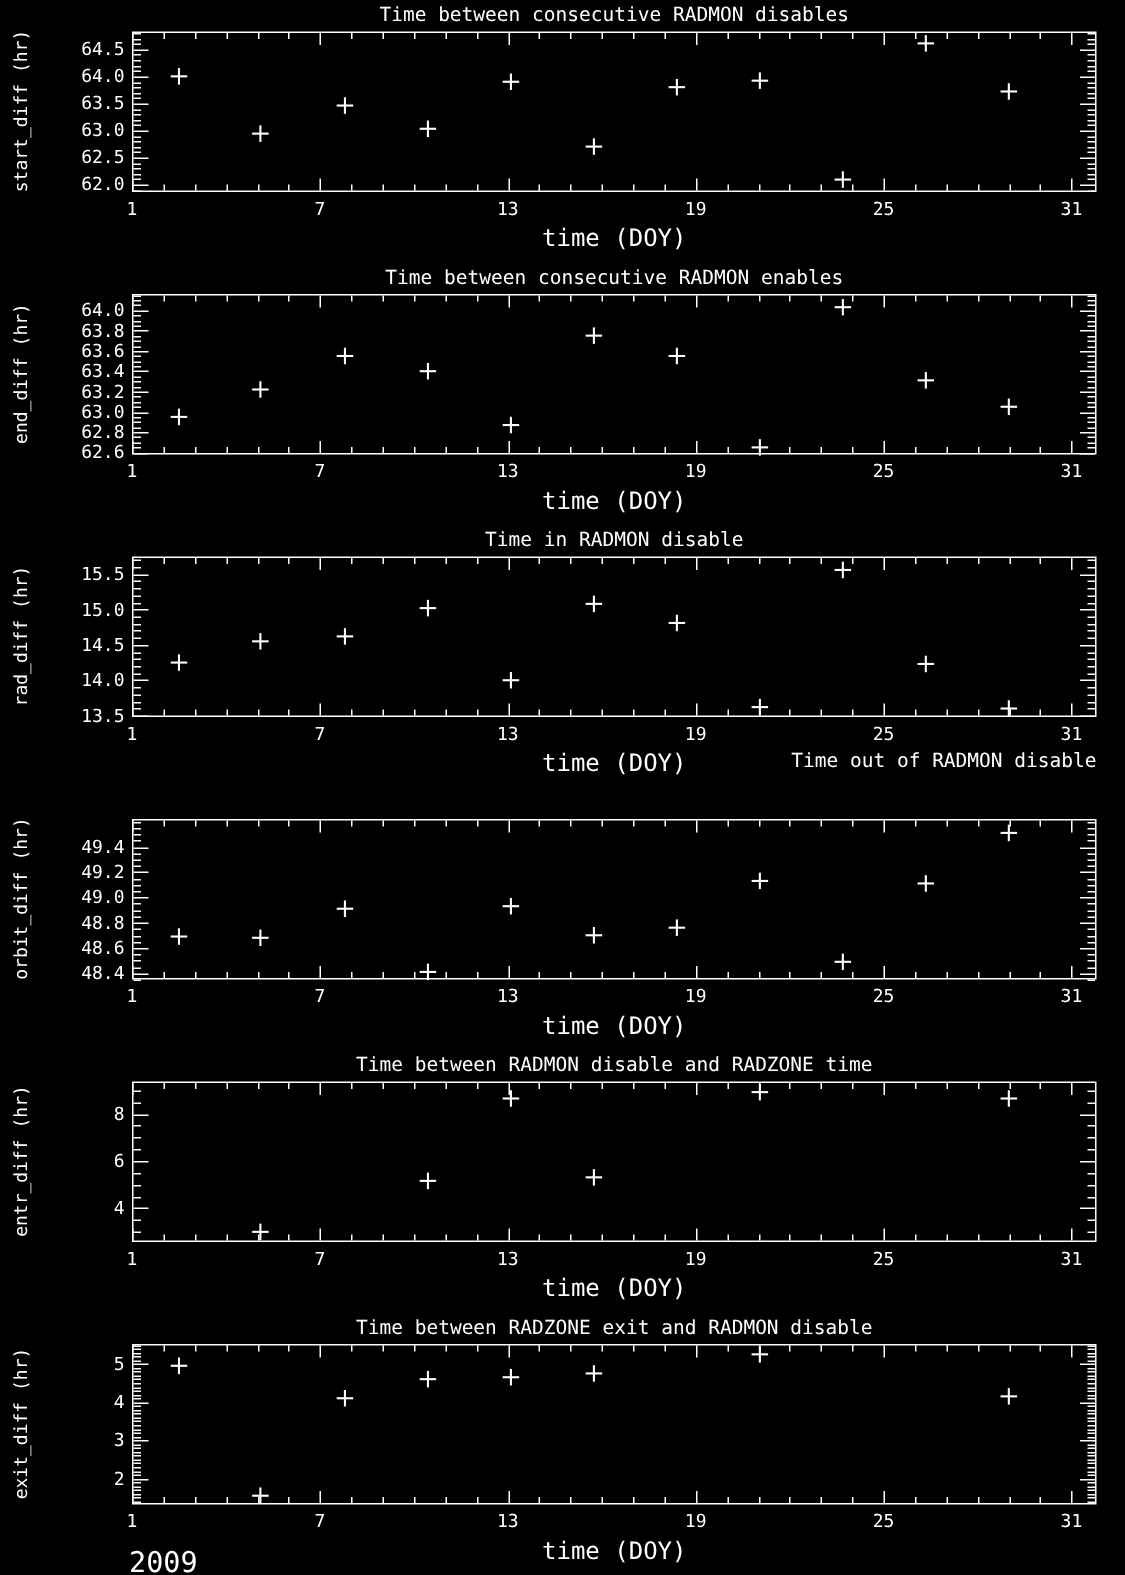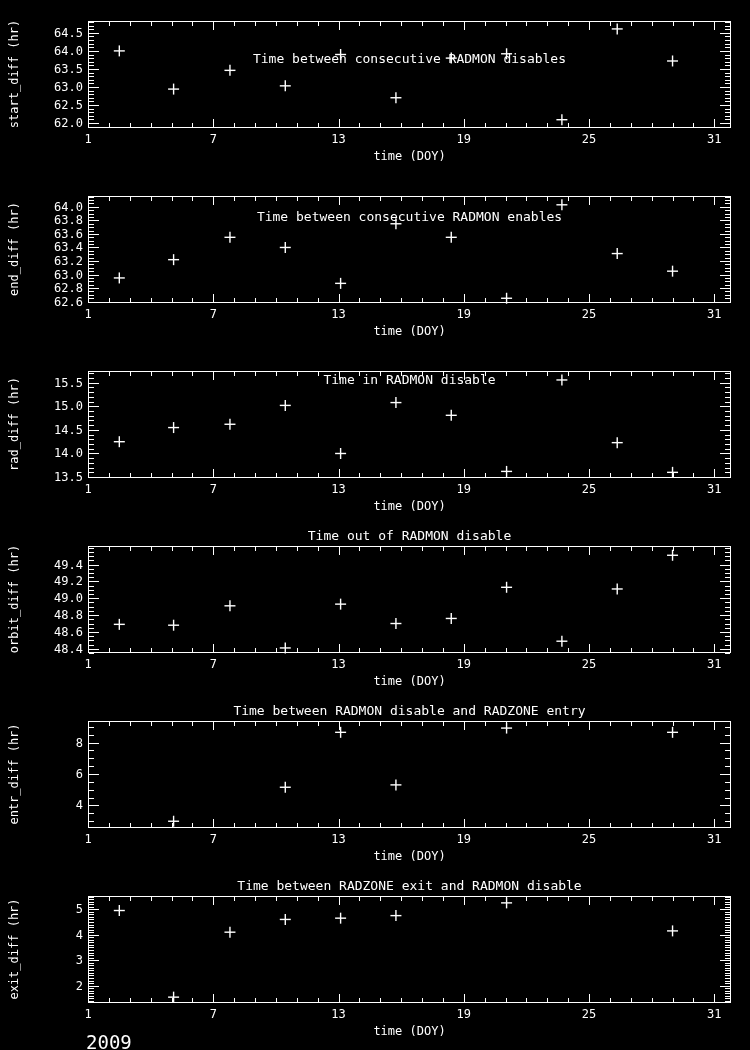--- a/index.html
+++ b/index.html
@@ -16,21 +16,21 @@
     text-align:center;
     color:#fff;
     font-size:13px;
     white-space:nowrap;
   }
   .x-label{
     position:absolute;
     left:88px;width:643px;
     text-align:center;
     color:#fff;
-    font-size:12px;
+    font-size:16px;
     white-space:nowrap;
   }
   .y-label{
     position:absolute;
     color:#fff;
     font-size:12px;
     white-space:nowrap;
     transform:rotate(-90deg);
     transform-origin:center center;
   }
@@ -1077,33 +1077,33 @@
           <line x1="501.0762987012987" y1="902.8785714285714" x2="512.0762987012987" y2="902.8785714285714"></line>
           <line x1="506.5762987012987" y1="897.3785714285714" x2="506.5762987012987" y2="908.3785714285714"></line>
         </g>
         <g stroke="#ffffff" stroke-width="1.4">
           <line x1="667.0454545454545" y1="930.9023809523809" x2="678.0454545454545" y2="930.9023809523809"></line>
           <line x1="672.5454545454545" y1="925.4023809523809" x2="672.5454545454545" y2="936.4023809523809"></line>
         </g>
       </g>
     </svg>
   <div id="panels">
-      <div class="panel-title" style="top: 3px; margin-top: 48px;">Time between consecutive RADMON disables</div>
+      <div class="panel-title" style="top: 3px;">Time between consecutive RADMON disables</div>
       <div class="x-label" style="top: 149px;">time (DOY)</div>
       <div class="y-label" style="left: -46px; top: 66.5px; width: 120px; text-align: center;">start_diff (hr)</div>
-      <div class="panel-title" style="top: 178px; margin-top: 31px;">Time between consecutive RADMON enables</div>
+      <div class="panel-title" style="top: 178px;">Time between consecutive RADMON enables</div>
       <div class="x-label" style="top: 324px;">time (DOY)</div>
       <div class="y-label" style="left: -46px; top: 241.5px; width: 120px; text-align: center;">end_diff (hr)</div>
-      <div class="panel-title" style="top: 372px;">Time in RADMON disable</div>
+      <div class="panel-title" style="top: 353px;">Time in RADMON disable</div>
       <div class="x-label" style="top: 499px;">time (DOY)</div>
       <div class="y-label" style="left: -46px; top: 416.5px; width: 120px; text-align: center;">rad_diff (hr)</div>
-      <div class="panel-title" style="top: 528px;">Time out of RADMON disable</div>
+      <div class="panel-title" style="top: 500px; text-align: right;">Time out of RADMON disable</div>
       <div class="x-label" style="top: 674px;">time (DOY)</div>
       <div class="y-label" style="left: -46px; top: 591.5px; width: 120px; text-align: center;">orbit_diff (hr)</div>
-      <div class="panel-title" style="top: 703px;">Time between RADMON disable and RADZONE entry</div>
+      <div class="panel-title" style="top: 703px;">Time between RADMON disable and RADZONE time</div>
       <div class="x-label" style="top: 849px;">time (DOY)</div>
       <div class="y-label" style="left: -46px; top: 766.5px; width: 120px; text-align: center;">entr_diff (hr)</div>
       <div class="panel-title" style="top: 878px;">Time between RADZONE exit and RADMON disable</div>
       <div class="x-label" style="top: 1024px;">time (DOY)</div>
       <div class="y-label" style="left: -46px; top: 941.5px; width: 120px; text-align: center;">exit_diff (hr)</div>
     </div>
   <div id="year-label">2009</div>
 </div>
 
 </body></html>

